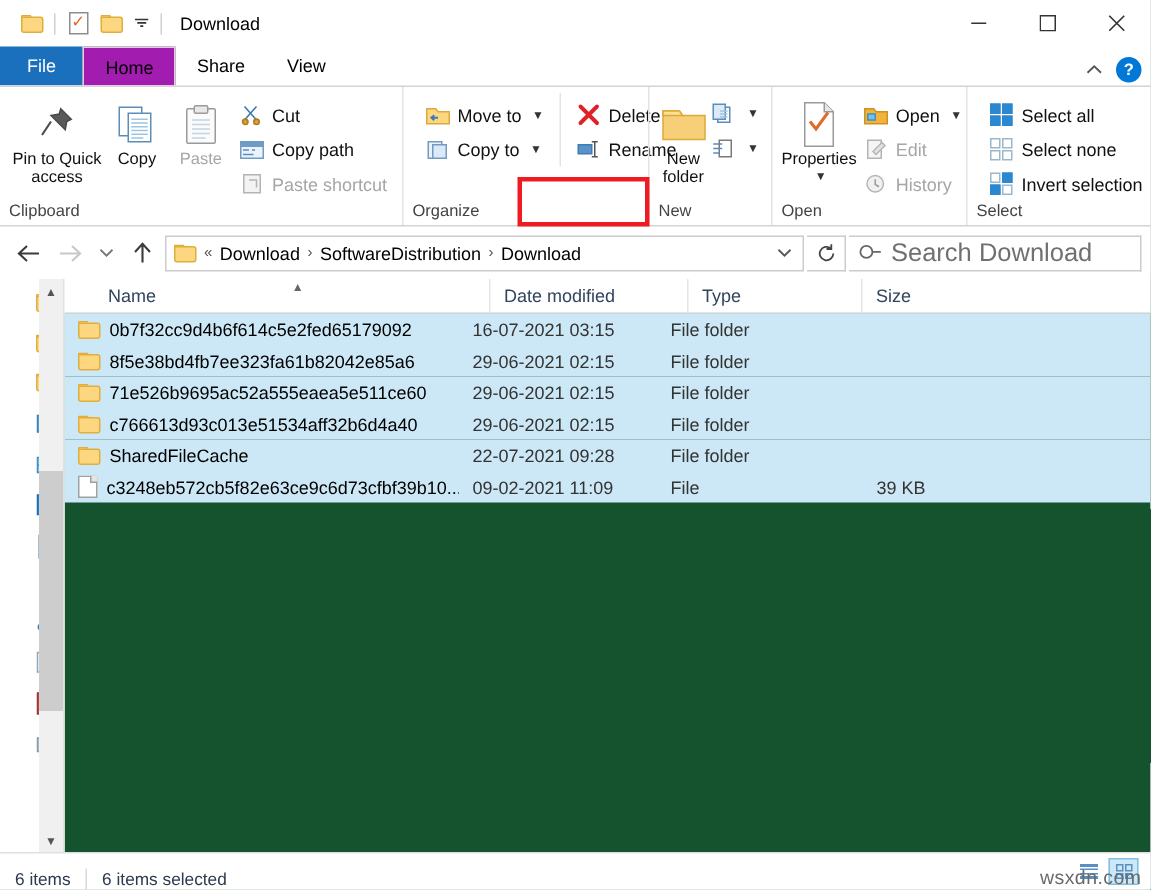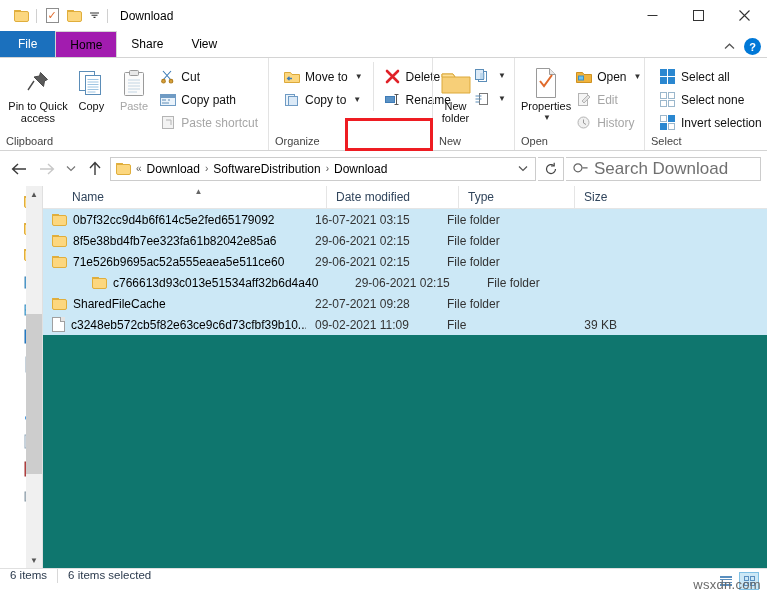--- a/index.html
+++ b/index.html
@@ -83,31 +83,31 @@
   .navscroll { position: absolute; right: 0; top: 0; width: 16px; height: 100%; background: #f0f0f0; }
   .navscroll .up, .navscroll .dn { height: 16px; display: flex; align-items: center; justify-content: center; font-size: 8px; color: #555; }
   .navscroll .thumb { position: absolute; left: 0; width: 16px; background: #cdcdcd; }
 
   .filepane { flex: 1; display: flex; flex-direction: column; min-width: 0; }
   .colhdr { height: 23px; display: flex; align-items: center; border-bottom: 1px solid #e5e5e5; position: relative; flex: none; padding-left: 20px; }
   .col { font-size: 12px; color: #31455c; padding-left: 9px; position: relative; height: 23px; line-height: 23px; }
   .col + .col { border-left: 1px solid #e5e5e5; }
   .sortcaret { position: absolute; top: -6px; left: 50%; font-size: 8px; color: #666; }
 
-  .rows { flex: 1; background: #0f766e; }
+  .rows { flex: 1; background: #14532d; }
   .row { height: 21px; display: flex; align-items: center; background: #cce8f6; }
   .row .cname { display: flex; align-items: center; gap: 6px; padding-left: 9px; font-size: 12px; color: #000; overflow: hidden; white-space: nowrap; }
   .row .cell { font-size: 12px; color: #333; padding-left: 9px; white-space: nowrap; }
   .row .cell.size { text-align: right; padding-right: 9px; padding-left: 0; }
   .filedoc { position: relative; width: 13px; height: 15px; flex: none; }
   .filedoc .pg { position: absolute; inset: 0; background: #fff; border: 1px solid #a0a0a0; }
   .filedoc .fold { position: absolute; right: 0; top: 0; width: 5px; height: 5px; background: #e4e4e4; border-left: 1px solid #a0a0a0; border-bottom: 1px solid #a0a0a0; }
 
   
-  .statusbar { height: 25px; border-top: 1px solid #e0e0e0; display: flex; align-items: flex-start; padding-left: 10px; gap: 0; flex: none; position: relative; background: #fff; }
+  .statusbar { height: 25px; border-top: 1px solid #e0e0e0; display: flex; align-items: flex-end; padding-left: 10px; gap: 0; flex: none; position: relative; background: #fff; }
   .st-text { font-size: 11.5px; color: #2b3a4d; }
   .st-sep { width: 1px; height: 14px; background: #d8d8d8; margin: 0 10px; }
   .viewbtns { position: absolute; right: 8px; bottom: 3px; display: flex; gap: 3px; }
   .vbtn { width: 20px; height: 18px; display: flex; align-items: center; justify-content: center; }
   .vbtn.on { background: #cce8f6; border: 1px solid #7fc0e4; }
   .vb-grid { width: 11px; height: 10px; display: grid; grid-template-columns: 1fr 1fr; gap: 1px; }
   .vb-grid span { border: 1px solid #5a8fbf; }
   .vb-list { width: 12px; height: 10px; display: flex; flex-direction: column; justify-content: space-between; }
   .vb-list span { height: 1.5px; background: #5a8fbf; }
   .watermark { position: absolute; right: 6px; bottom: 1px; font-size: 13px; color: #6a6a6a; letter-spacing: .3px; z-index: 30; }
@@ -623,21 +623,21 @@
                 <b></b>
                 <i></i>
               </span>
             <span>71e526b9695ac52a555eaea5e511ce60</span>
           </div>
           <div class="cell" style="width:132px;">29-06-2021 02:15</div>
           <div class="cell" style="width:116px;">File folder</div>
           <div class="cell size" style="width:72px;"></div>
         </div>
         <div class="row">
-          <div class="cname" style="width:263px;margin-left:40px;">
+          <div class="cname" style="width:263px;">
             <span class="folder">
                 <b></b>
                 <i></i>
               </span>
             <span>c766613d93c013e51534aff32b6d4a40</span>
           </div>
           <div class="cell" style="width:132px;">29-06-2021 02:15</div>
           <div class="cell" style="width:116px;">File folder</div>
           <div class="cell size" style="width:72px;"></div>
         </div>

